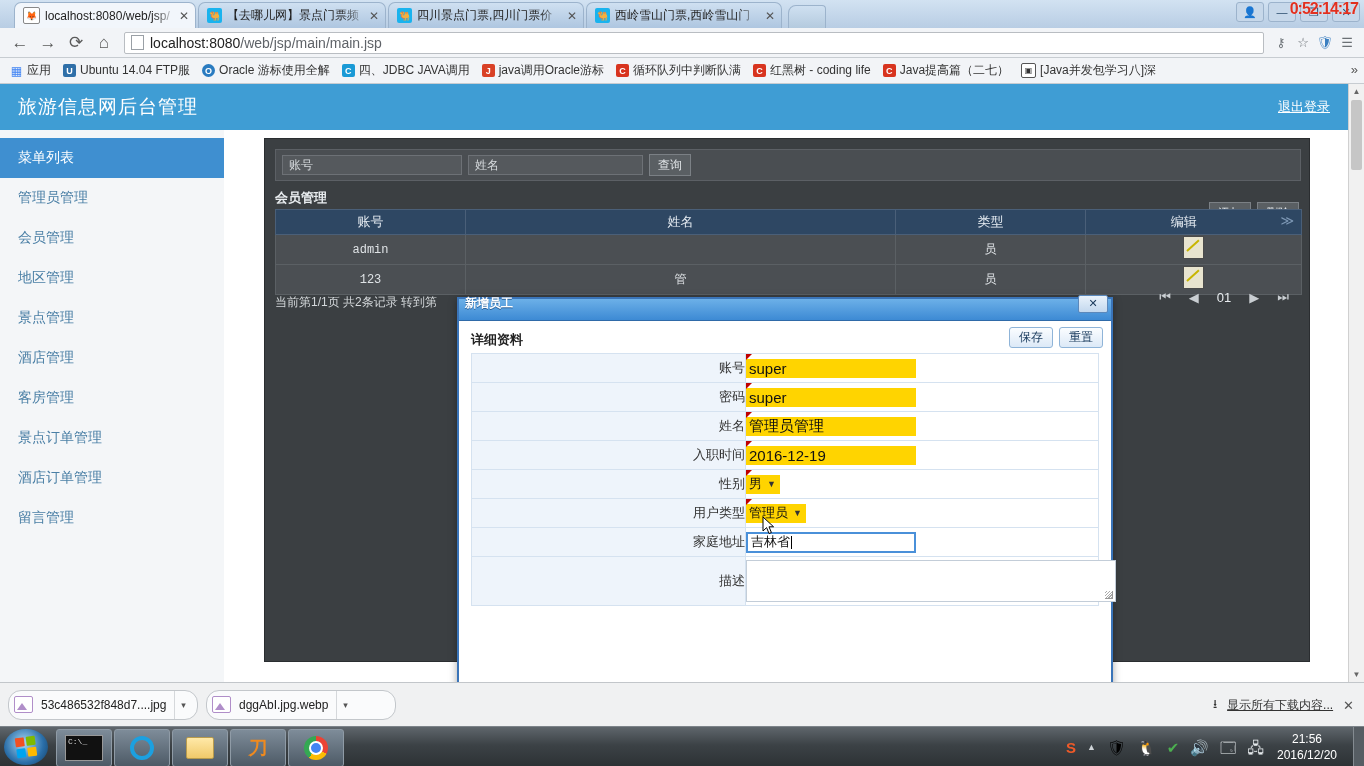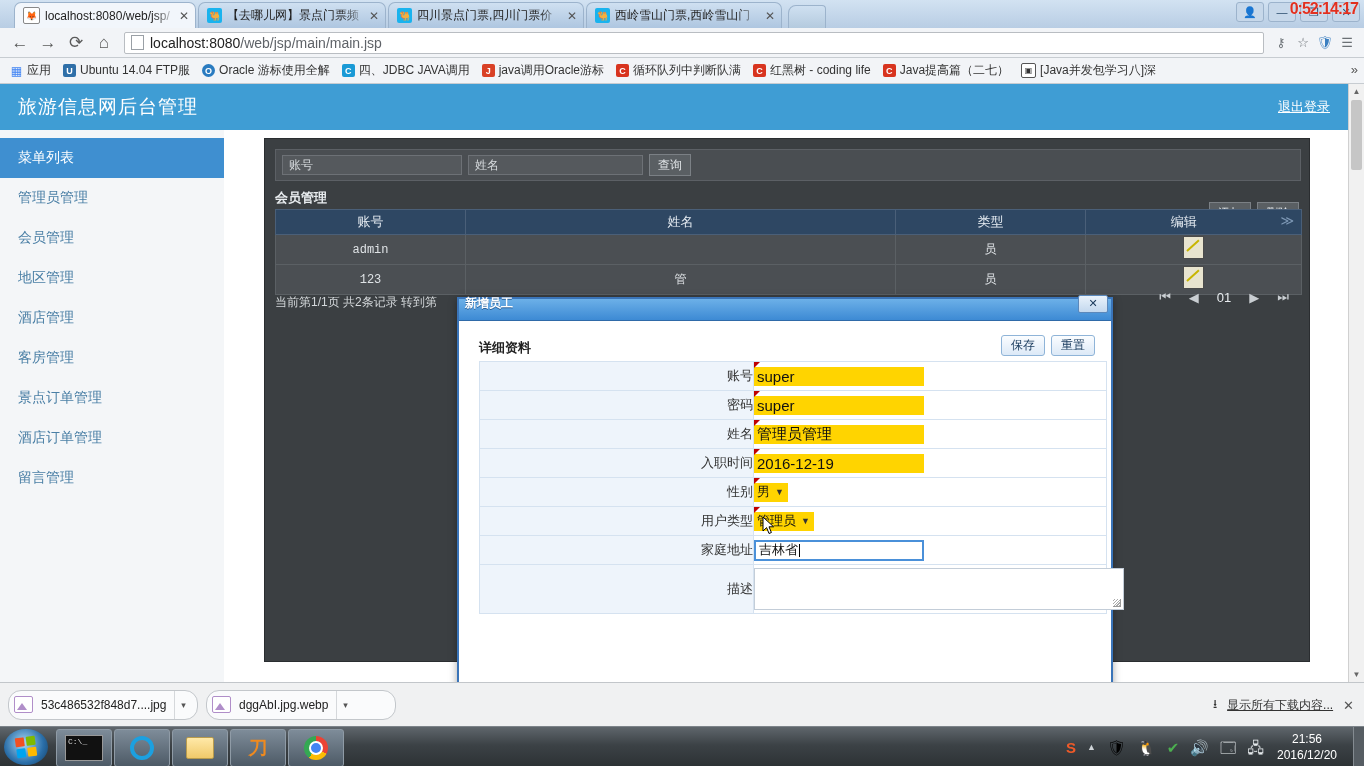--- a/index.html
+++ b/index.html
@@ -106,21 +106,21 @@
     transform:rotate(-42deg);transform-origin:left center;}
 
   
   .modal{position:absolute;left:457px;top:213px;width:656px;height:428px;background:#fff;
     border:2px solid #3a74b8;box-sizing:border-box;box-shadow:0 2px 8px rgba(0,0,0,.35);}
   .mhdr{height:22px;background:linear-gradient(#6cb0e8,#3d8ad4);display:flex;align-items:center;
     justify-content:space-between;padding:0 3px 12px 6px;box-sizing:border-box;border-bottom:1px solid #2f6aa8;}
   .mhdr .mt{color:#fff;font-size:12px;font-weight:bold;text-shadow:0 1px 0 #2a5f96;}
   .mclose{width:28px;height:16px;background:linear-gradient(#e9f2fb,#c3d8ee);border:1px solid #5b88bb;
     border-radius:2px;display:flex;align-items:center;justify-content:center;font-size:11px;color:#1a3a5c;}
-  .mbody{position:absolute;left:0;top:22px;width:652px;height:402px;background:#fff;box-sizing:border-box;padding:8px;}
+  .mbody{position:absolute;left:0;top:22px;width:652px;height:402px;background:#fff;box-sizing:border-box;padding:0;}
   .fhdr{position:relative;height:32px;display:flex;align-items:center;padding:6px 8px 0 12px;box-sizing:border-box;}
   .fhdr .ft{font-size:13px;font-weight:bold;color:#222;}
   .fhdr .fb{position:absolute;right:8px;top:6px;display:flex;gap:6px;}
   .fbtn{height:19px;padding:0 9px;background:linear-gradient(#fbfdff,#dce9f7);border:1px solid #8fb4d8;
     border-radius:3px;font-size:12px;color:#1d3e60;display:flex;align-items:center;}
   .ftable{margin:0 12px;width:628px;border-collapse:collapse;table-layout:fixed;}
   .ftable td{border:1px solid #d5e2f0;height:26px;vertical-align:middle;}
   .lbl{background:#eef4fb;text-align:right;padding-right:0;width:272px;font-size:13px;color:#333;position:relative;}
   .val{background:#fff;padding-left:0;position:relative;}
   .req{position:absolute;left:0;top:0;width:0;height:0;border-left:6px solid #c00000;border-bottom:6px solid transparent;z-index:2;}
@@ -275,20 +275,21 @@
       <div class="apphdr">
         <div class="brand">旅游信息网后台管理</div>
         <div class="logout">退出登录</div>
       </div>
 
       <div class="sidebar">
         <div class="mi head">菜单列表</div>
         <div class="mi">管理员管理</div>
         <div class="mi">会员管理</div>
         <div class="mi">地区管理</div>
+        <div class="mi">景点管理</div>
         <div class="mi">酒店管理</div>
         <div class="mi">客房管理</div>
         <div class="mi">景点订单管理</div>
         <div class="mi">酒店订单管理</div>
         <div class="mi">留言管理</div>
       </div>
 
       <div class="content">
         <div class="panel">
 

